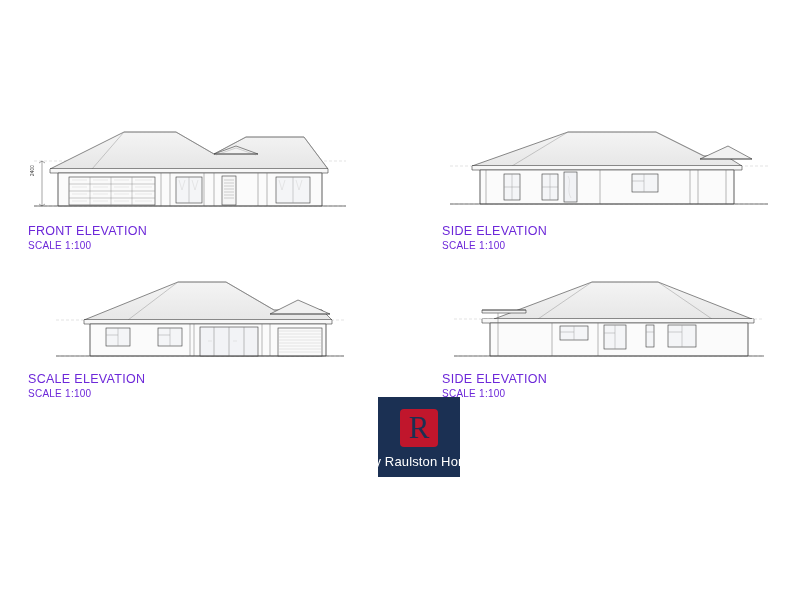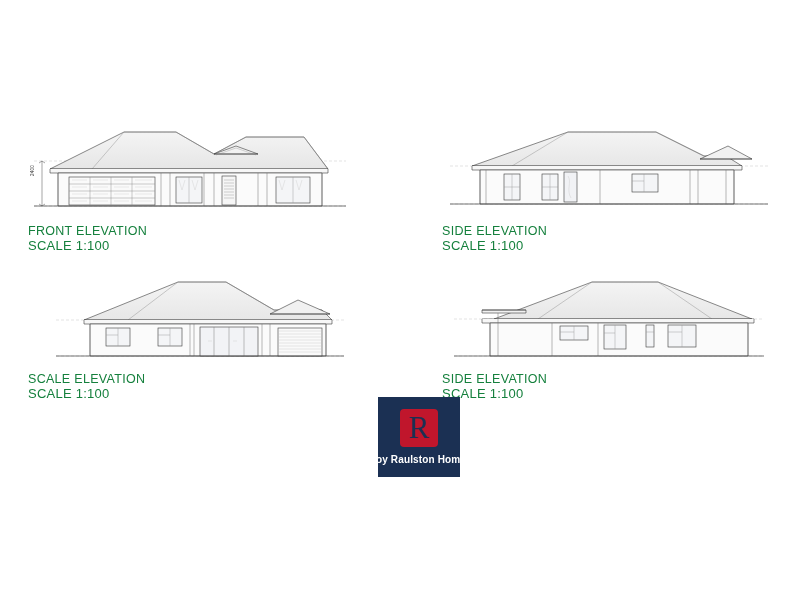--- a/index.html
+++ b/index.html
@@ -7,46 +7,46 @@
   body{
     width:800px;height:600px;position:relative;overflow:hidden;
     font-family:"Liberation Sans", sans-serif;
     -webkit-font-smoothing:antialiased;
   }
   .sheet{position:absolute;inset:0;background:#fff;}
 
   .panel{position:absolute;}
   .panel svg{display:block;overflow:visible;}
 
-  .caption{position:absolute;color:#15803d;}
+  .caption{position:absolute;color:#6d28d9;}
   .caption .title{
     font-size:12.5px;letter-spacing:.3px;line-height:13px;white-space:nowrap;
   }
   .caption .scale{
-    font-size:13px;letter-spacing:.25px;line-height:9px;margin-top:2.5px;white-space:nowrap;
+    font-size:10px;letter-spacing:.25px;line-height:9px;margin-top:2.5px;white-space:nowrap;
   }
 
   
   .logo{
     position:absolute;left:378px;top:397px;width:82px;height:80px;
     background:#1b3053;box-sizing:border-box;
     display:flex;flex-direction:column;align-items:center;justify-content:flex-start;
   }
   .logo .mark{
     width:38px;height:38px;margin-top:12px;border-radius:4px;
     background:#c0162c;position:relative;
     display:flex;align-items:center;justify-content:center;
   }
   .logo .mark span{
     font-family:"Liberation Serif", serif;
     font-size:31px;line-height:31px;color:#1b3053;
     font-weight:400;margin-top:-1px;
   }
   .logo .brand{
-    margin-top:7px;font-size:10px;font-weight:bold;color:#ffffff;
+    margin-top:7px;font-size:13px;font-weight:normal;color:#ffffff;
     letter-spacing:.15px;white-space:nowrap;
   }
 
   
   .dimtext{
     position:absolute;left:30px;top:176px;
     font-size:4.6px;color:#333;letter-spacing:.2px;
     transform:rotate(-90deg);transform-origin:left top;
     white-space:nowrap;
   }

